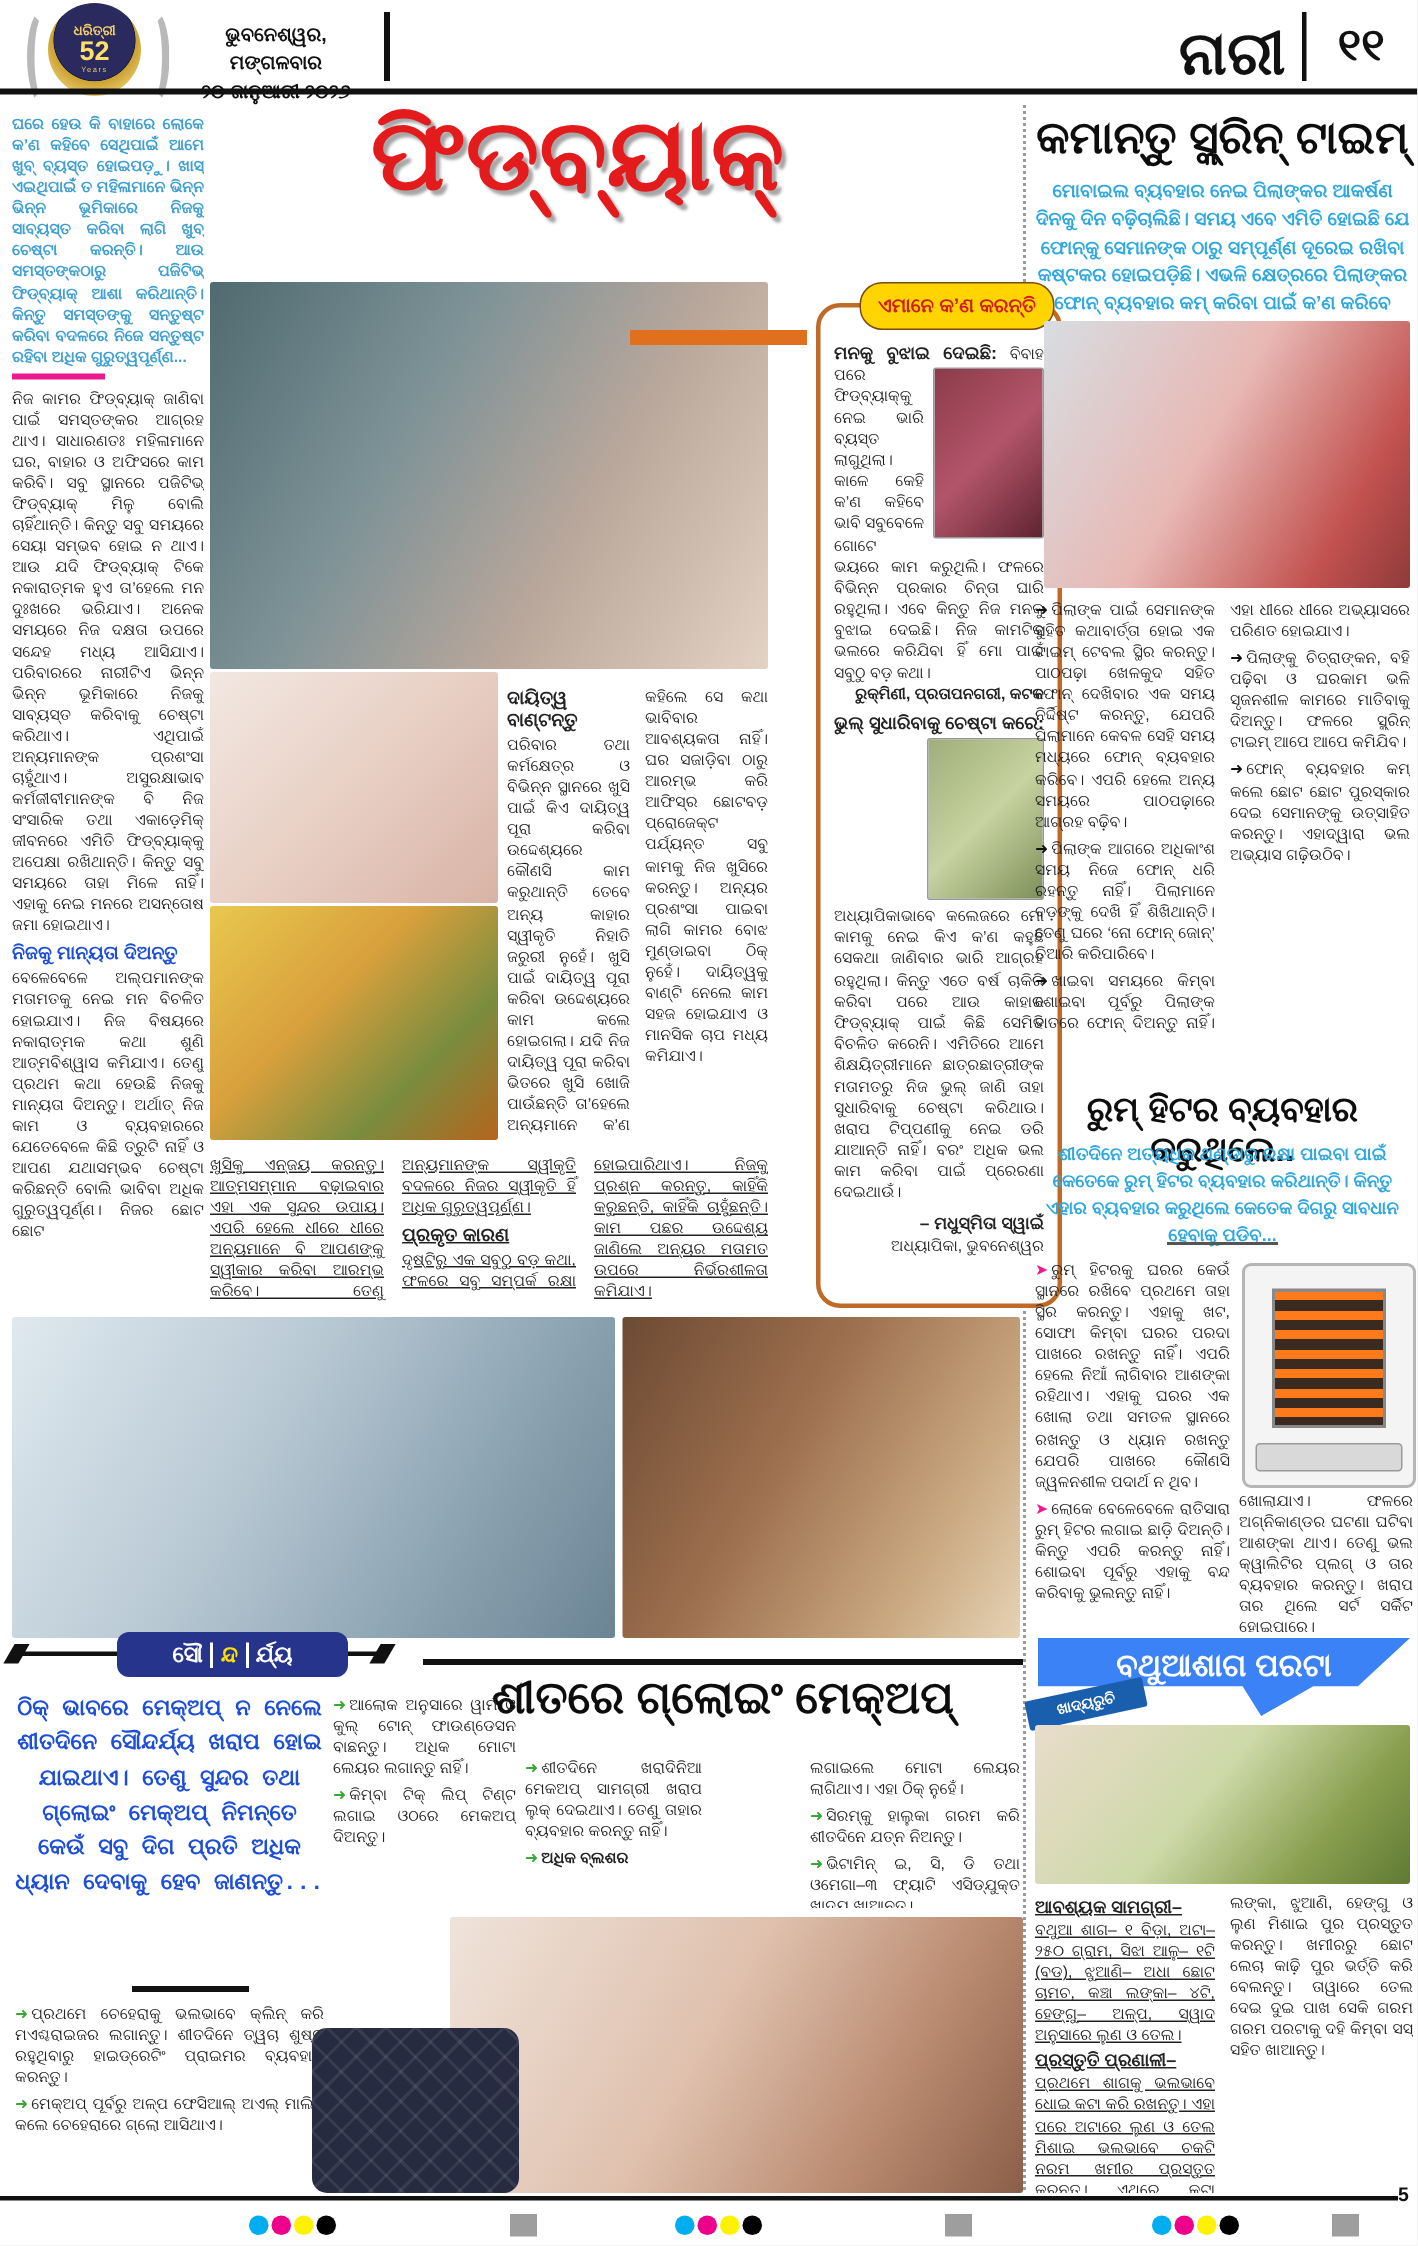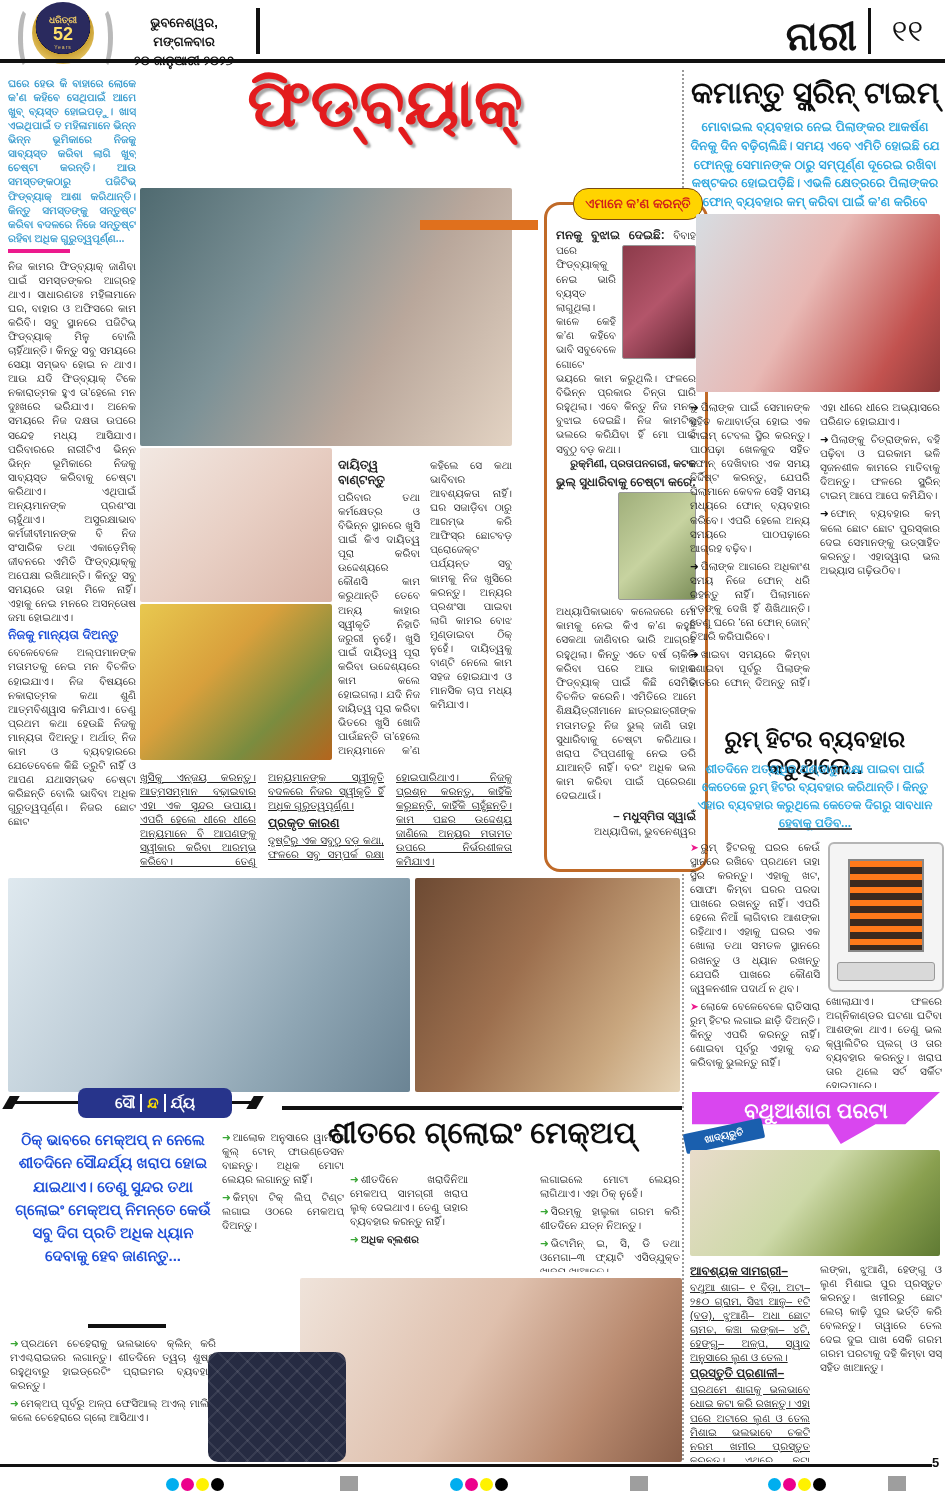--- a/index.html
+++ b/index.html
@@ -10,21 +10,21 @@
   .mast-arc{width:16px;height:54px;border:5px solid #b9b9b9;border-right:none;border-top-color:transparent;border-bottom-color:transparent;border-radius:50% 0 0 50%;}
   .mast-arc.r{transform:scaleX(-1);}
   .logo{width:62px;height:62px;border-radius:50%;background:radial-gradient(circle at 50% 40%,#2a2a5e 55%,#14143a 56%,#caa133 57%,#e8c766 78%,#b98a20 100%);
         display:flex;flex-direction:column;align-items:center;justify-content:center;color:#f5d066;}
   .logo .pn{font-size:9px;font-weight:bold;line-height:1;}
   .logo .yr{font-size:18px;font-weight:bold;color:#ffe06a;line-height:1.05;}
   .logo .yl{font-size:5px;color:#e8c766;letter-spacing:1px;}
   .dateline{font-size:13px;font-weight:bold;color:#111;line-height:1.45;text-align:center;}
   .vbar{background:#111;}
   .section-name{font-size:40px;font-weight:bold;color:#111;}
-  .pageno{font-size:30px;font-weight:normal;color:#111;}
+  .pageno{font-size:30px;font-weight:bold;color:#111;}
   .toprule{background:#111;}
   
   .dotted-v{border-left:2px dotted #9a9a9a;width:0;}
   .blackrule{background:#111;}
   .grayrule{background:#555;}
   .pinkrule{background:#ec1a8d;}
   .orangebar{background:#e0701d;}
   
   .blue{color:#2fa8df;}
   .blue2{color:#3f9fd0;}
@@ -69,29 +69,29 @@
   .qby{text-align:right;font-weight:bold;font-size:11.5px;margin-top:6px;}
   .qby2{text-align:right;font-size:10.5px;}
   .fl-r{float:right;margin:2px 0 4px 6px;}
   
   .badge{background:#27348b;border-radius:8px;display:flex;align-items:center;justify-content:center;color:#fff;font-weight:bold;font-size:15px;}
   .badge span{padding:0 5px;border-right:2px solid #fff;}
   .badge span:last-child{border-right:none;}
   .badge .mid{color:#ffe000;}
   .angle{background:#111;transform:skewX(-30deg);}
   
-  .rbanner{background:#d946ef;color:#fff;font-weight:bold;font-size:21px;display:flex;align-items:center;justify-content:center;
+  .rbanner{background:#3b82f6;color:#fff;font-weight:bold;font-size:21px;display:flex;align-items:center;justify-content:center;
       clip-path:polygon(0 0,100% 0,86% 62%,74% 62%,60% 100%,55% 62%,0 62%);}
   .ribbon{background:#1a5fae;color:#fff;font-size:10px;font-weight:bold;display:flex;align-items:center;justify-content:center;
       transform:rotate(-12deg);border-radius:2px;}
   .rec-title{font-weight:bold;font-size:12px;margin:2px 0;}
   
   .dot{width:13px;height:13px;border-radius:50%;display:inline-block;margin-right:2px;}
   .sq{width:18px;height:15px;display:inline-block;background:#9e9e9e;}
-  .center{text-align:center;}
+  .center{text-align:center;font-family:Liberation Mono, monospace;}
 </style>
 </head>
 <body>
 
 <div class="page">
 
   <div class="abs" style="left:18px;top:6px;">
       <div class="mast-arc"></div>
     </div>
   <div class="abs" style="left:92px;top:6px;">

